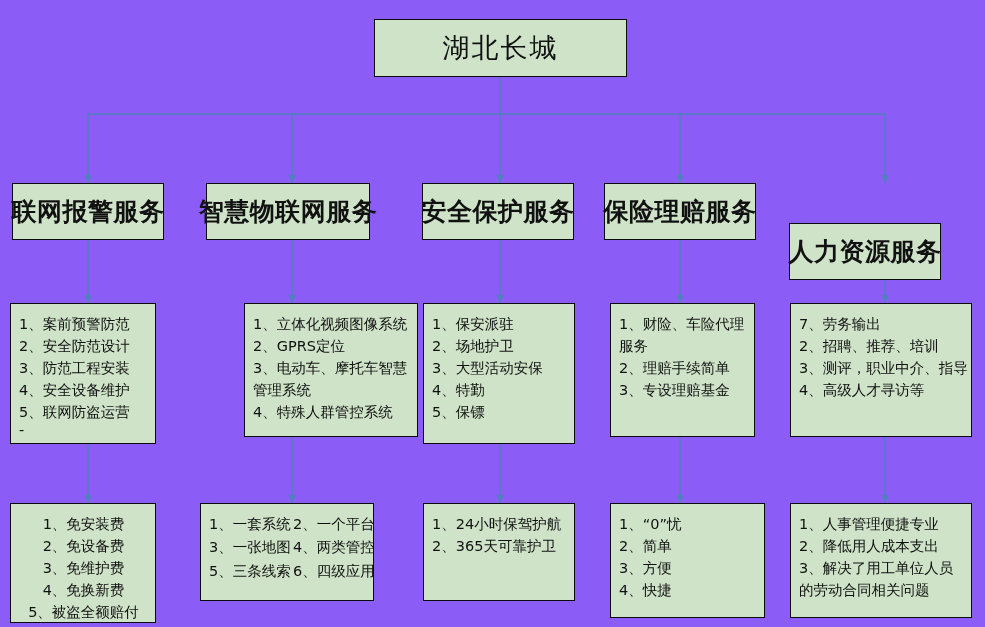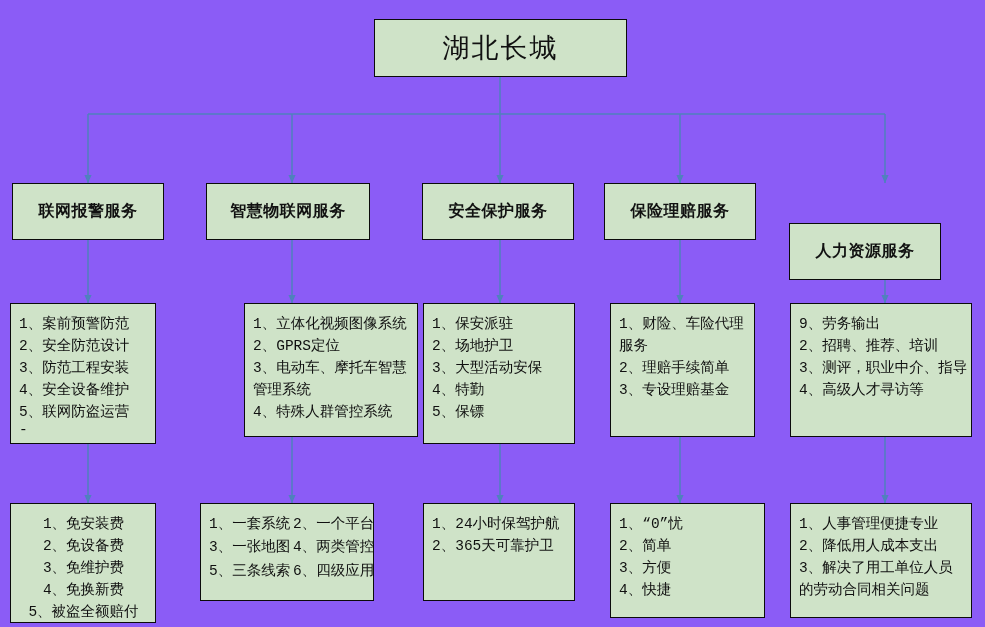--- a/index.html
+++ b/index.html
@@ -42,29 +42,28 @@
     color: #111111;
     letter-spacing: 2px;
     line-height: 1.1;
   }
   .cat-box {
     display: flex;
     align-items: center;
     justify-content: center;
   }
   .cat-label {
-    font-size: 16px;
+    font-size: 25px;
     font-weight: bold;
     color: #111111;
     letter-spacing: 0.5px;
     white-space: nowrap;
   }
   .list-box {
     padding: 9px 7px 6px 8px;
-    font-family: Liberation Mono, monospace;
   }
   .list-line {
     font-size: 14.5px;
     color: #101010;
     line-height: 1.52;
     white-space: nowrap;
   }
   .list-line.wrap {
     white-space: normal;
   }
@@ -162,21 +161,21 @@
     <div class="list-line">5、保镖</div>
   </div>
 
   <div class="node-box list-box" style="left:610px; top:303px; width:145px; height:134px;">
     <div class="list-line wrap">1、财险、车险代理服务</div>
     <div class="list-line">2、理赔手续简单</div>
     <div class="list-line">3、专设理赔基金</div>
   </div>
 
   <div class="node-box list-box" style="left:790px; top:303px; width:182px; height:134px;">
-    <div class="list-line">9、劳务输出</div>
+    <div class="list-line">7、劳务输出</div>
     <div class="list-line">2、招聘、推荐、培训</div>
     <div class="list-line">3、测评，职业中介、指导</div>
     <div class="list-line">4、高级人才寻访等</div>
   </div>
 
   <div class="node-box list-box" style="left:10px; top:503px; width:146px; height:120px;text-align:center;">
     <div class="list-line">1、免安装费</div>
     <div class="list-line">2、免设备费</div>
     <div class="list-line">3、免维护费</div>
     <div class="list-line">4、免换新费</div>

